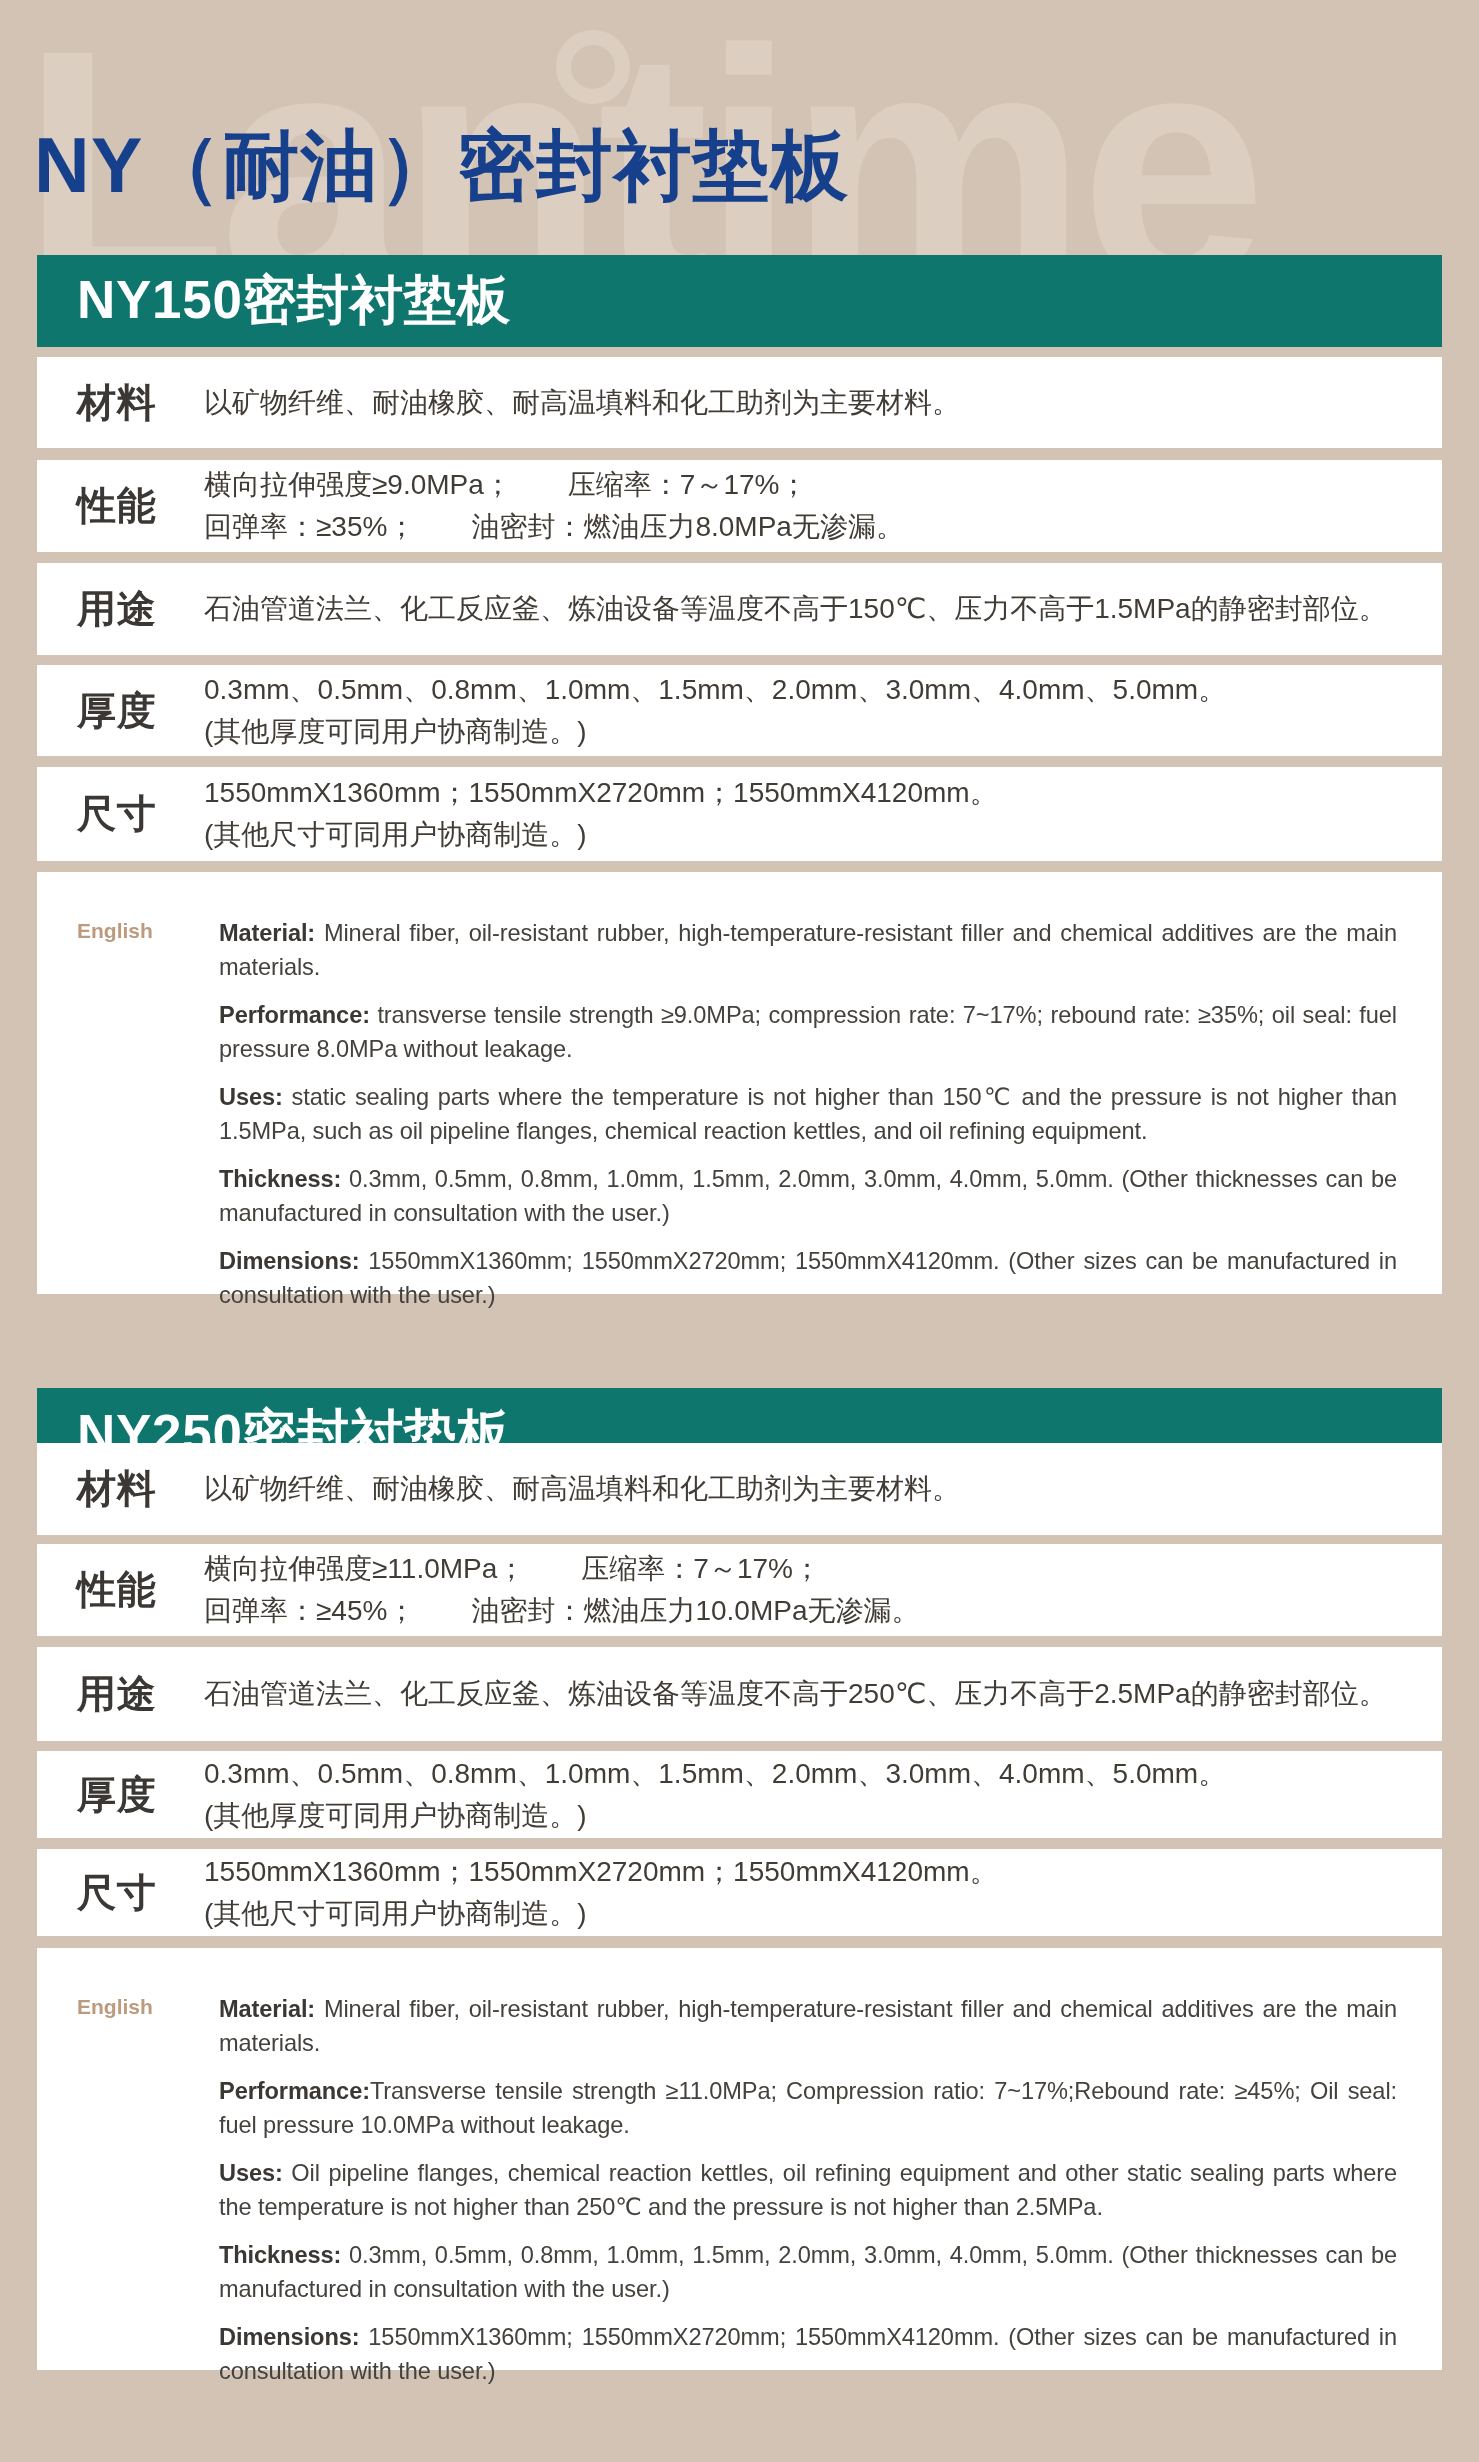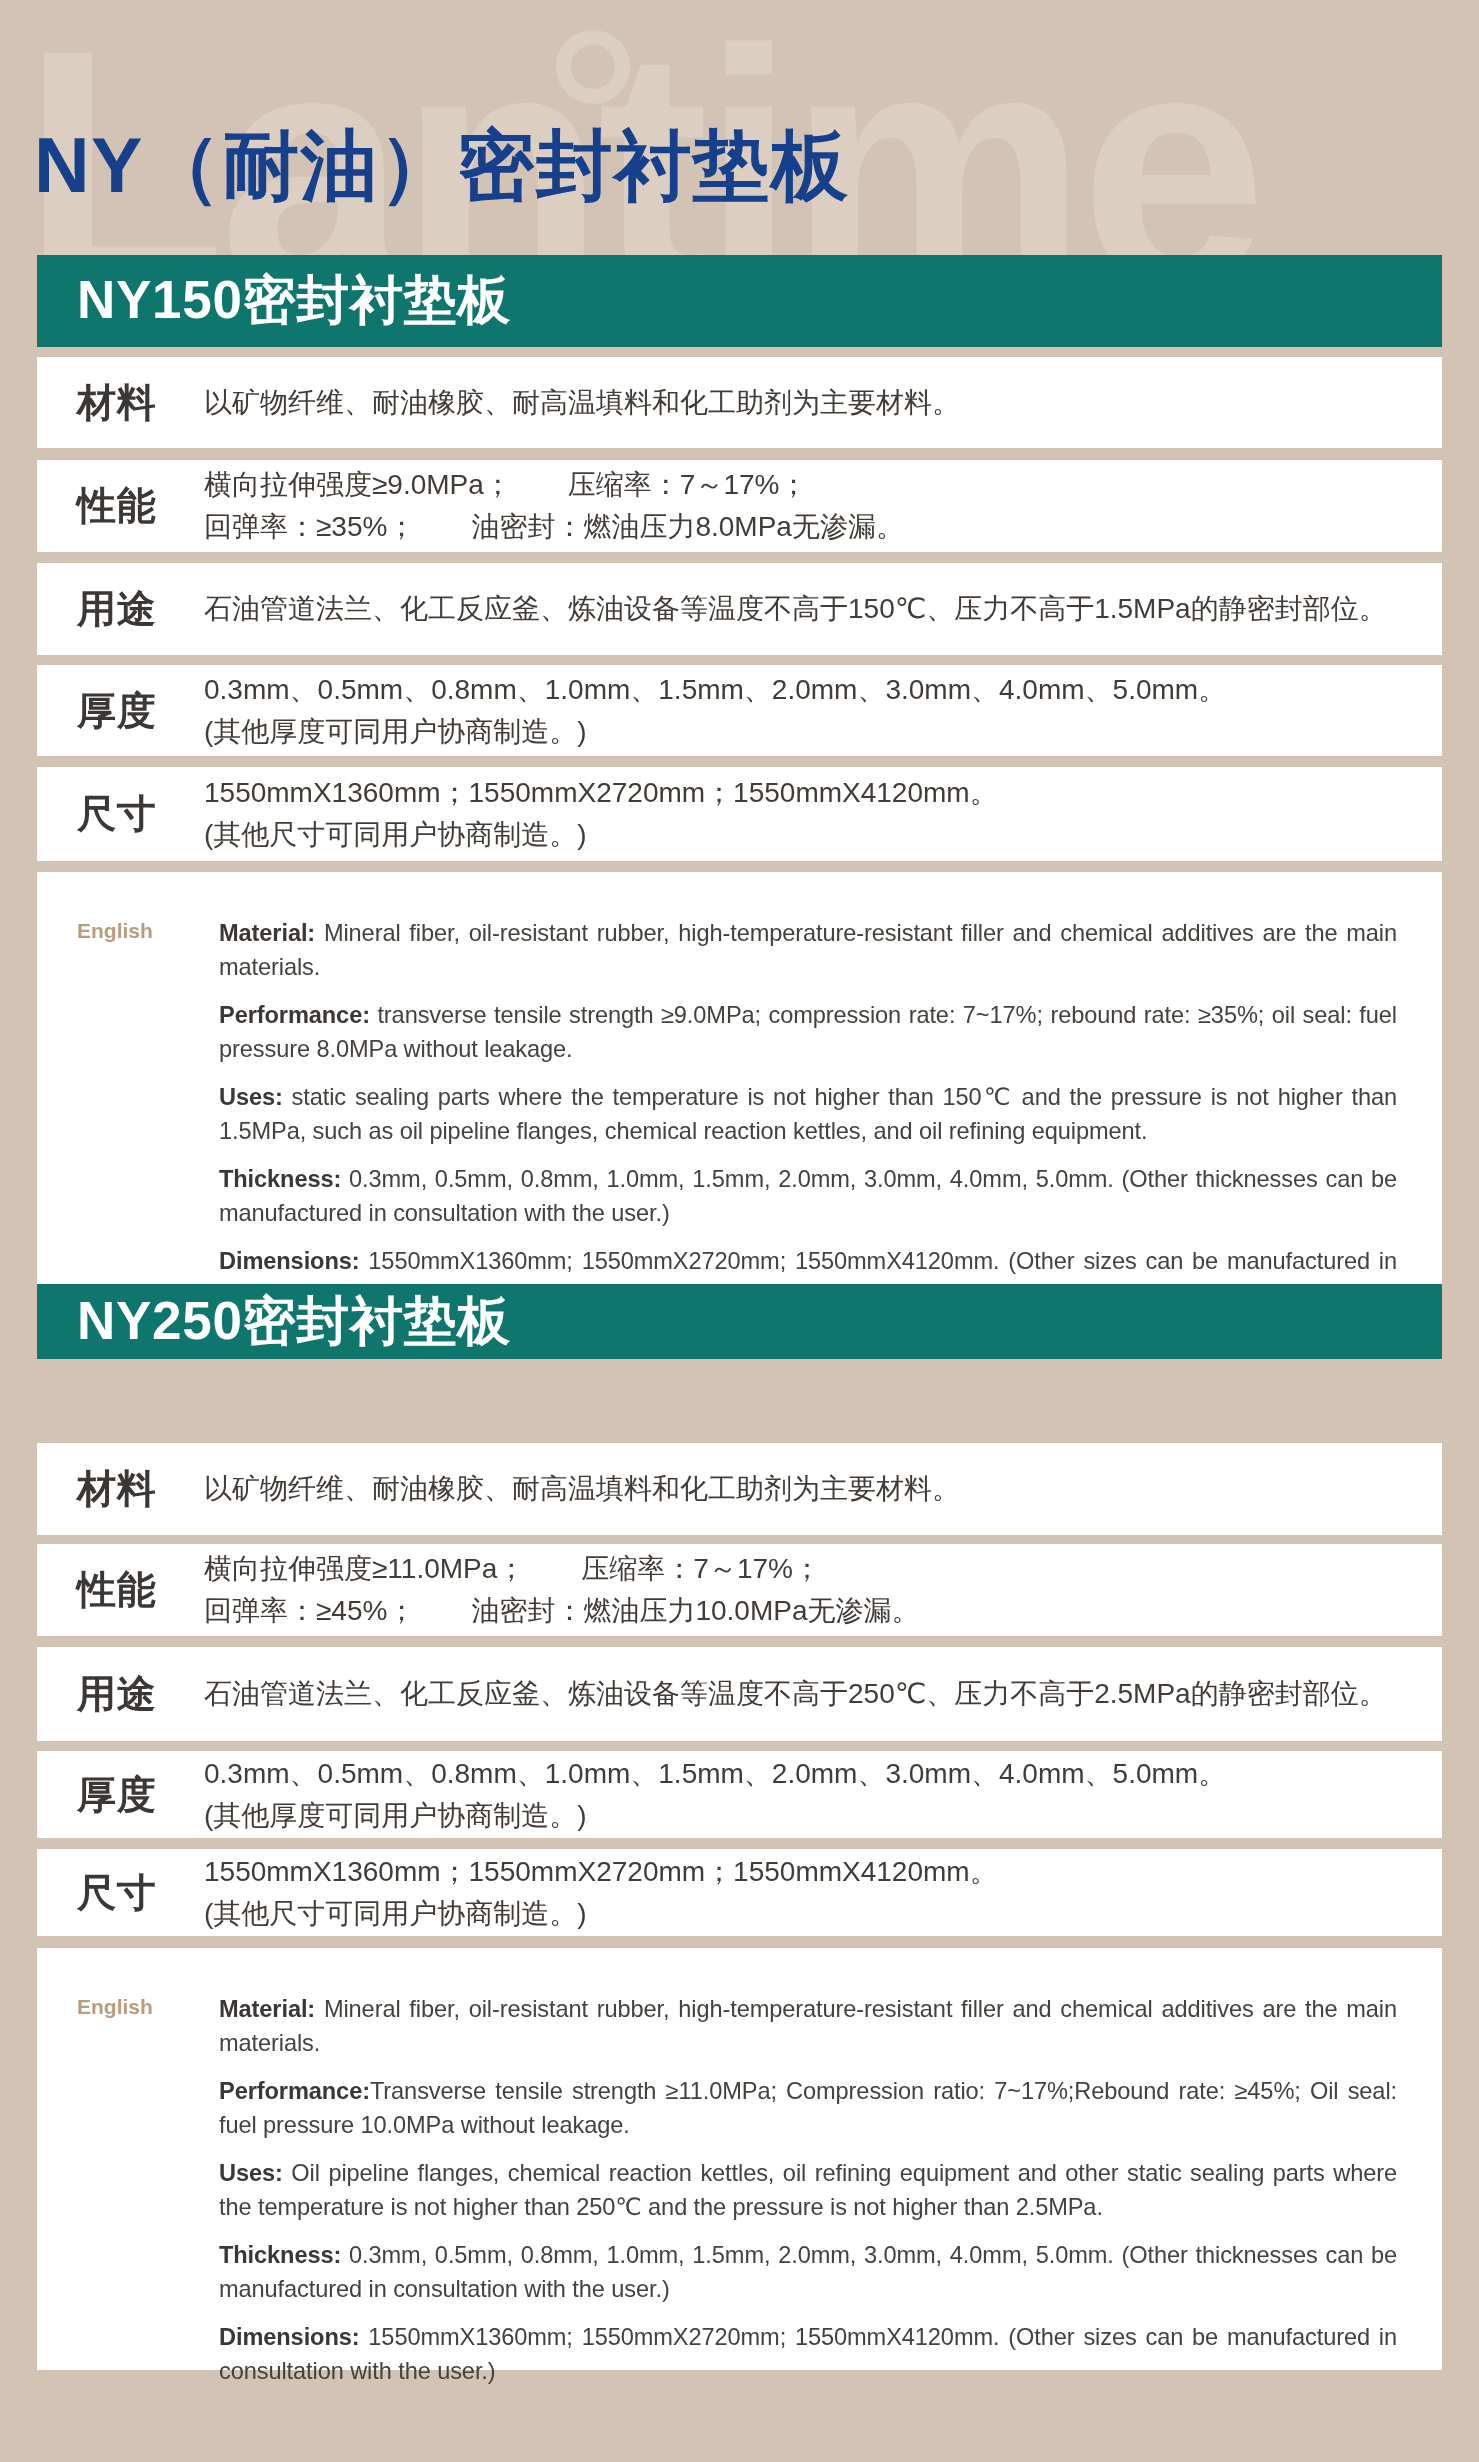--- a/index.html
+++ b/index.html
@@ -179,21 +179,21 @@
     <div class="lbl">English</div>
     <div class="paras">
       <p><b>Material:</b><span> Mineral fiber, oil-resistant rubber, high-temperature-resistant filler and chemical additives are the main materials.</span></p>
       <p><b>Performance:</b><span> transverse tensile strength ≥9.0MPa; compression rate: 7~17%; rebound rate: ≥35%; oil seal: fuel pressure 8.0MPa without leakage.</span></p>
       <p><b>Uses:</b><span> static sealing parts where the temperature is not higher than 150℃ and the pressure is not higher than 1.5MPa, such as oil pipeline flanges, chemical reaction kettles, and oil refining equipment.</span></p>
       <p><b>Thickness:</b><span> 0.3mm, 0.5mm, 0.8mm, 1.0mm, 1.5mm, 2.0mm, 3.0mm, 4.0mm, 5.0mm. (Other thicknesses can be manufactured in consultation with the user.)</span></p>
       <p><b>Dimensions:</b><span> 1550mmX1360mm; 1550mmX2720mm; 1550mmX4120mm. (Other sizes can be manufactured in consultation with the user.)</span></p>
     </div>
   </div>
 
-  <div class="banner" style="top:1284px;height:75px;text-align:center;">
+  <div class="banner" style="top:1388px;height:93px;text-align:center;">
     <span>NY250密封衬垫板</span>
   </div>
 
   <div class="row" style="top:1443px;height:92px;">
     <div class="lbl">材料</div>
     <div class="val">
       <span>以矿物纤维、耐油橡胶、耐高温填料和化工助剂为主要材料。</span>
       <span></span>
     </div>
   </div>

